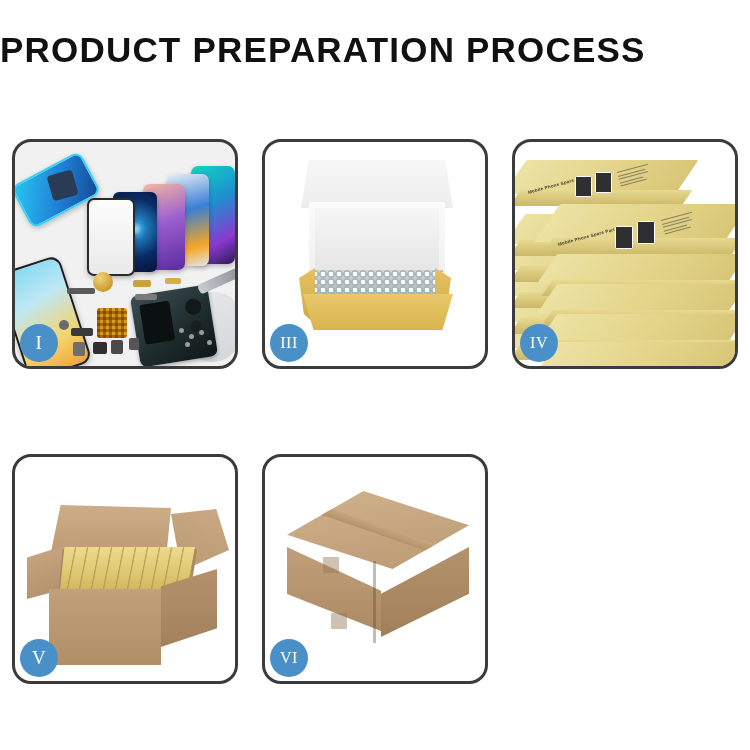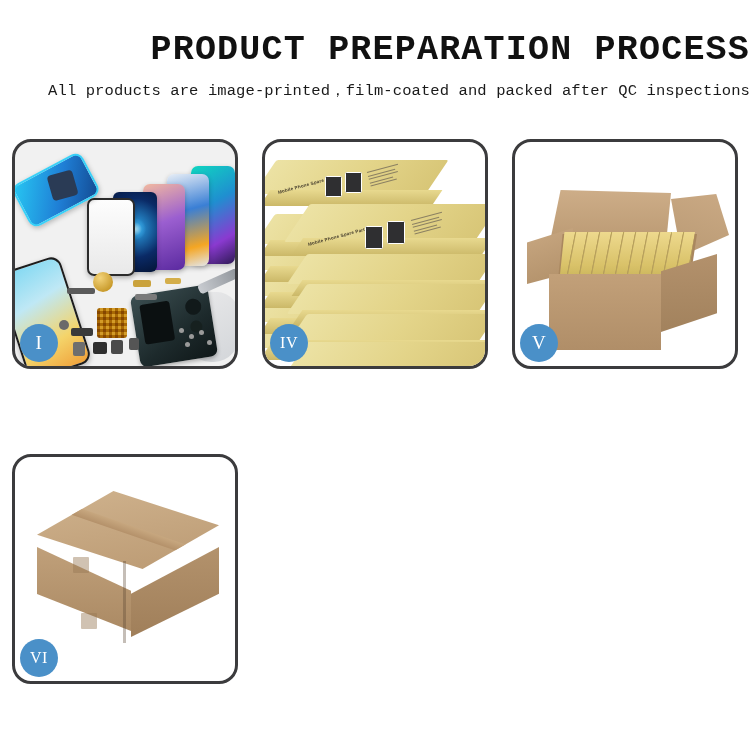--- a/index.html
+++ b/index.html
@@ -1,21 +1,21 @@
 <!DOCTYPE html>
 <html><head>
 <meta charset="utf-8">
 <style>
   html,body{margin:0;padding:0;}
   body{
     width:750px;height:750px;background:#ffffff;
     font-family:"Liberation Sans","DejaVu Sans",sans-serif;
     overflow:hidden;position:relative;
   }
-  .header{text-align:right;padding-top:32px;font-family:Liberation Mono, monospace;}
+  .header{text-align:left;padding-top:32px;}
   .title{
     font-size:35px;font-weight:700;color:#111111;
     letter-spacing:1.2px;line-height:1.05;white-space:nowrap;
   }
   .subtitle{
     font-size:15.5px;color:#1a1a1a;margin-top:11px;
     letter-spacing:.1px;white-space:nowrap;font-weight:400;
   }
   .grid{
     position:absolute;left:12px;top:139px;width:726px;height:535px;
@@ -195,21 +195,20 @@
     background:linear-gradient(180deg,#b3926c,#a07f5a);
     clip-path:polygon(0 52%,100% 0,100% 52%,0 100%);}
   .s-seam{position:absolute;left:108px;top:104px;width:3px;height:82px;background:rgba(90,70,48,.35);}
   .s-patch{position:absolute;background:rgba(150,120,85,.45);border-radius:1px;}
 </style>
 </head>
 <body>
 
 <div class="header">
   <div class="title">PRODUCT PREPARATION PROCESS</div>
-  <div class="subtitle">All products are image-printed，film-coated and packed after QC inspections</div>
 </div>
 
 <div class="grid">
 
   <div class="panel p1">
     <div class="scene">
       <div class="ph ph-f"></div>
       <div class="ph ph-e"></div>
       <div class="ph ph-d"></div>
       <div class="ph ph-c"></div>
@@ -236,20 +235,32 @@
           <i style="left:10px;top:6px"></i>
         <i style="left:20px;top:2px"></i>
           <i style="left:28px;top:12px"></i>
         <i style="left:6px;top:14px"></i>
       </div>
     </div>
     <div class="badge">I</div>
   </div>
 
 
+  <div class="panel p3">
+    <div class="scene">
+      <div class="m-lid"></div>
+      <div class="m-back"></div>
+      <div class="m-inner"></div>
+      <div class="m-bub"></div>
+      <div class="m-sideL"></div>
+      <div class="m-sideR"></div>
+      <div class="m-front"></div>
+    </div>
+    <div class="badge wide">III</div>
+  </div>
 
   <div class="panel p4">
     <div class="scene stack">
       <div class="bx" style="left:0px;top:176px;width:150px;height:40px">
         <div class="top"></div>
           <div class="side"></div>
         </div>
       <div class="bx" style="left:0px;top:150px;width:150px;height:40px">
         <div class="top"></div>
           <div class="side"></div>

